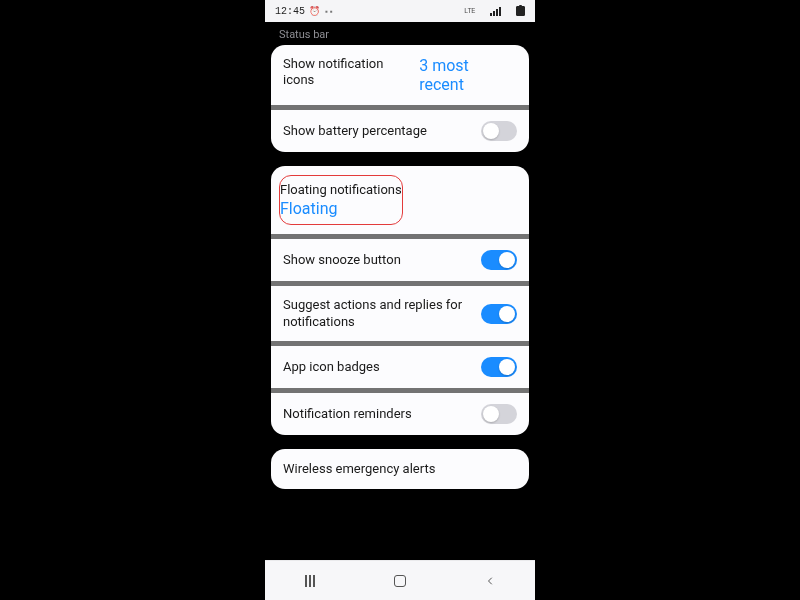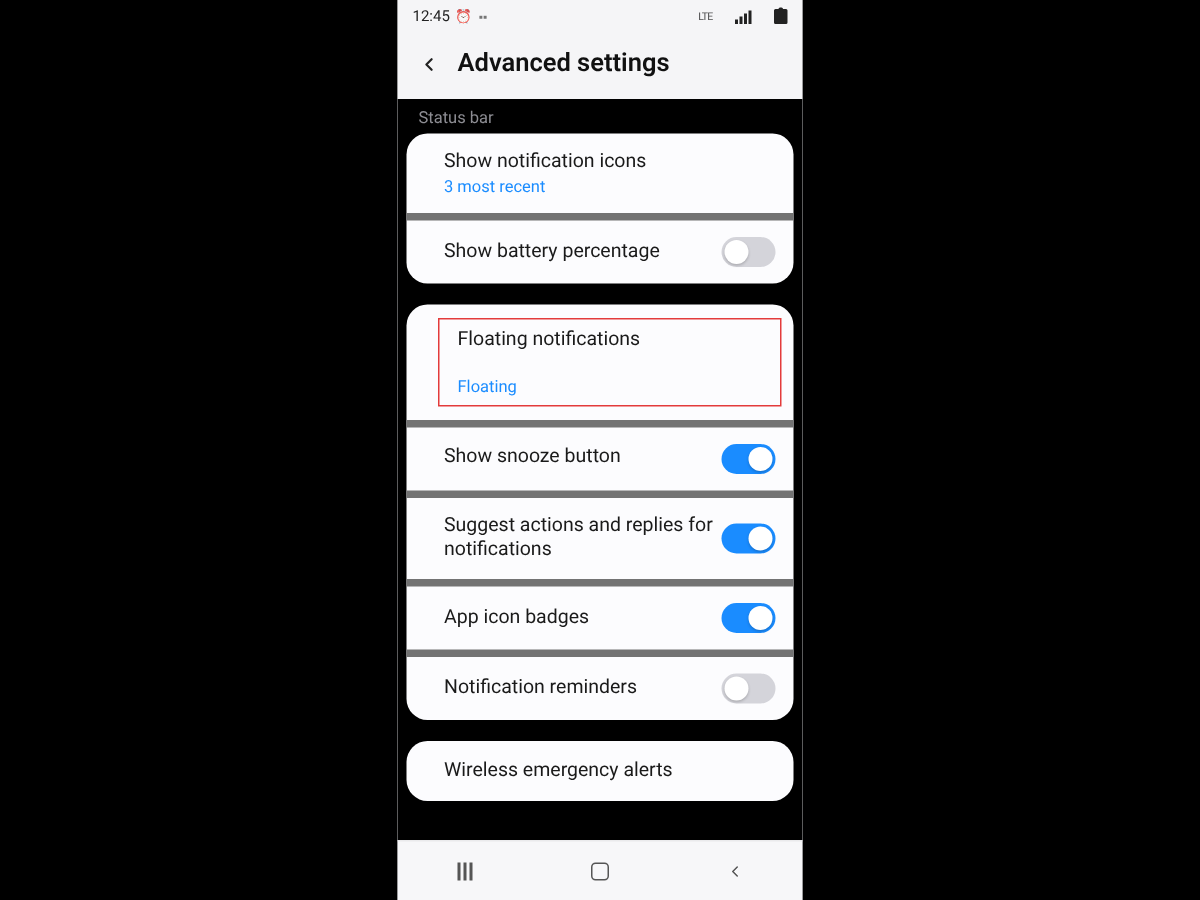--- a/index.html
+++ b/index.html
@@ -24,20 +24,21 @@
   }
   .statusbar {
     height: 22px;
     display: flex;
     align-items: center;
     justify-content: space-between;
     padding: 0 10px;
     font-size: 10px;
     color: #222;
     background: #f5f5f7;
+    font-family: Liberation Mono, monospace;
   }
   .statusbar .left { display:flex; align-items:center; gap:4px; }
   .statusbar .right { display:flex; align-items:center; gap:15px; }
   .status-icon { font-size:9px; opacity:.8; }
   .sig-bars { display:inline-flex; align-items:flex-end; gap:1px; }
   .sig-bars i { width:2px; background:#222; display:block; }
   .sig-bars i:nth-child(1){height:3px} .sig-bars i:nth-child(2){height:5px}
   .sig-bars i:nth-child(3){height:7px} .sig-bars i:nth-child(4){height:9px}
   .batt { width:9px; height:10px; border:1px solid #222; border-radius:1px; position:relative; background:#222;}
   .batt::after{content:"";position:absolute;top:-2px;left:2px;width:3px;height:2px;background:#222;border-radius:1px 1px 0 0;}
@@ -56,38 +57,38 @@
   .card {
     background:#fcfcfe; border-radius:14px; margin:0 6px 14px 6px;
     overflow:hidden;
   }
   .row {
     display:flex; align-items:center; justify-content:space-between;
     padding:11px 12px; min-height:40px;
     border-top:5px solid #737373;
   }
   .row:first-child { border-top:none; }
-  .row-text { display:flex; flex-direction:column; gap:2px; flex:1;margin-left:13px; }
+  .row-text { display:flex; flex-direction:row; gap:2px; flex:1; }
   .row-title { font-size:13px; color:#1a1a1a; line-height:1.25; }
-  .row-sub { font-size:11px; color:#1a8cff; }
+  .row-sub { font-size:16px; color:#1a8cff; }
   .toggle {
     width:36px; height:20px; border-radius:10px; position:relative;
     background:#d4d4da; flex-shrink:0;
   }
   .toggle::after{
     content:""; position:absolute; top:2px; left:2px;
     width:16px; height:16px; border-radius:50%; background:#fff;
     box-shadow:0 1px 2px rgba(0,0,0,.2);
     transition:none;
   }
   .toggle.on { background:#1a8cff; }
   .toggle.on::after { left:18px; }
   .highlight-box {
-    border:1.5px solid #e33b3b; border-radius:0;
-    padding:6px 12px; margin:-2px -4px; display:inline-flex; flex-direction:column; gap:15px;
+    border:1.5px solid #e33b3b; border-radius:12px;
+    padding:6px 0; margin:-2px -4px; display:inline-flex; flex-direction:column; gap:1px;
   }
   .navbar {
     height:40px; background:#f7f7f9;
     display:flex; align-items:center; justify-content:space-around;
     border-top:1px solid #eaeaec;
   }
   .nav-btn { width:40px; height:24px; display:flex; align-items:center; justify-content:center; color:#555; }
   .nav-recent { display:flex; gap:2px; }
   .nav-recent i { width:2px; height:12px; background:#555; display:block; }
   .nav-home { width:12px; height:12px; border:1.5px solid #555; border-radius:3px; }
@@ -109,28 +110,20 @@
       <span class="sig-bars">
           <i></i>
           <i></i>
           <i></i>
           <i></i>
         </span>
       <span class="batt"></span>
     </div>
   </div>
 
-  <div class="header">
-    <span class="back-chevron">
-      <svg viewBox="0 0 24 24" fill="none" stroke="#222" stroke-width="2.5" stroke-linecap="round" stroke-linejoin="round">
-          <polyline points="15 18 9 12 15 6"></polyline>
-        </svg>
-    </span>
-    <span class="title">Advanced settings</span>
-  </div>
 
   <div class="content">
 
     <div class="section-label">Status bar</div>
 
     <div class="card">
       <div class="row">
         <div class="row-text">
           <span class="row-title">Show notification icons</span>
           <span class="row-sub">3 most recent</span>

